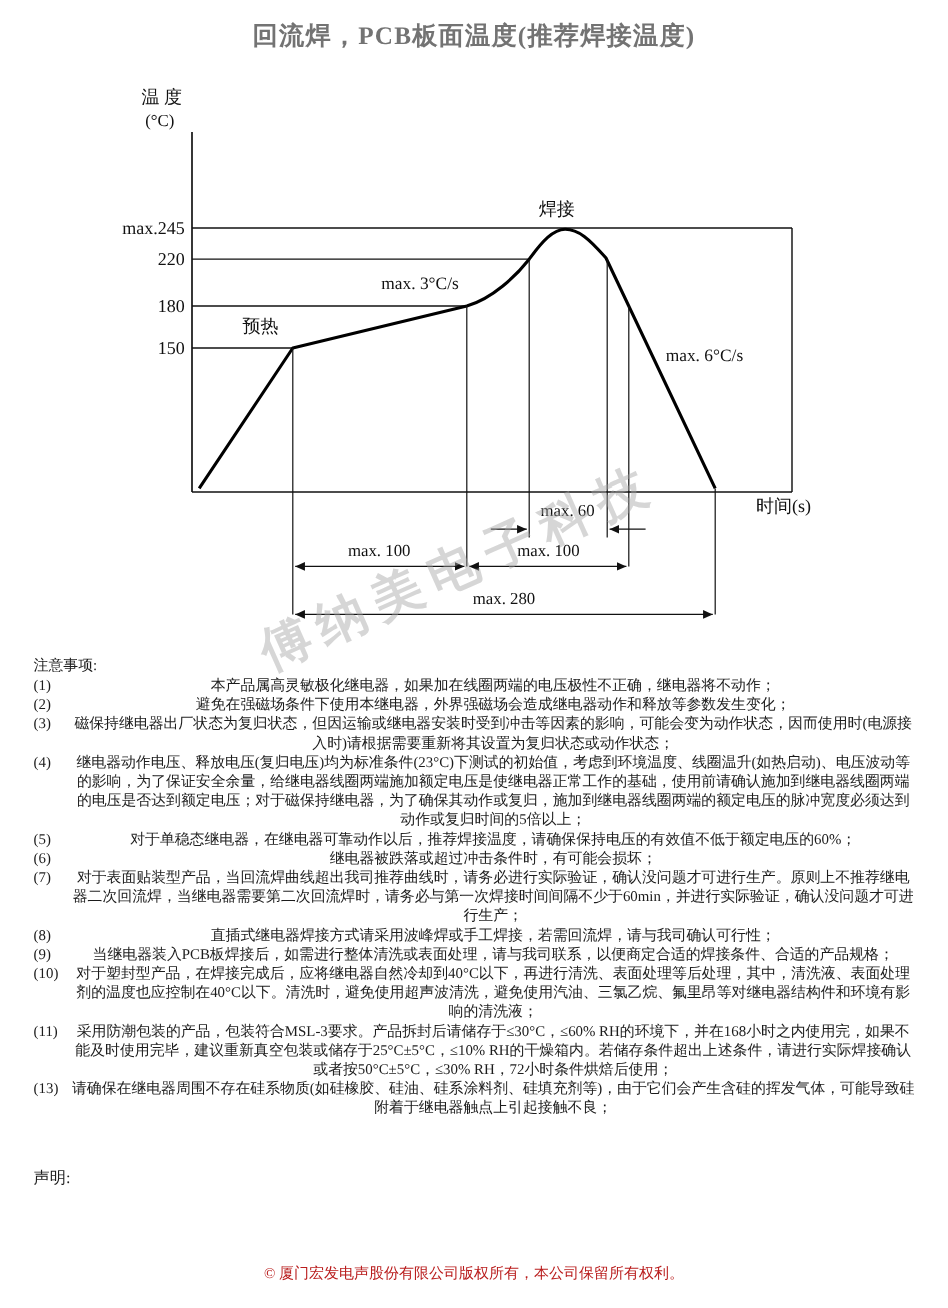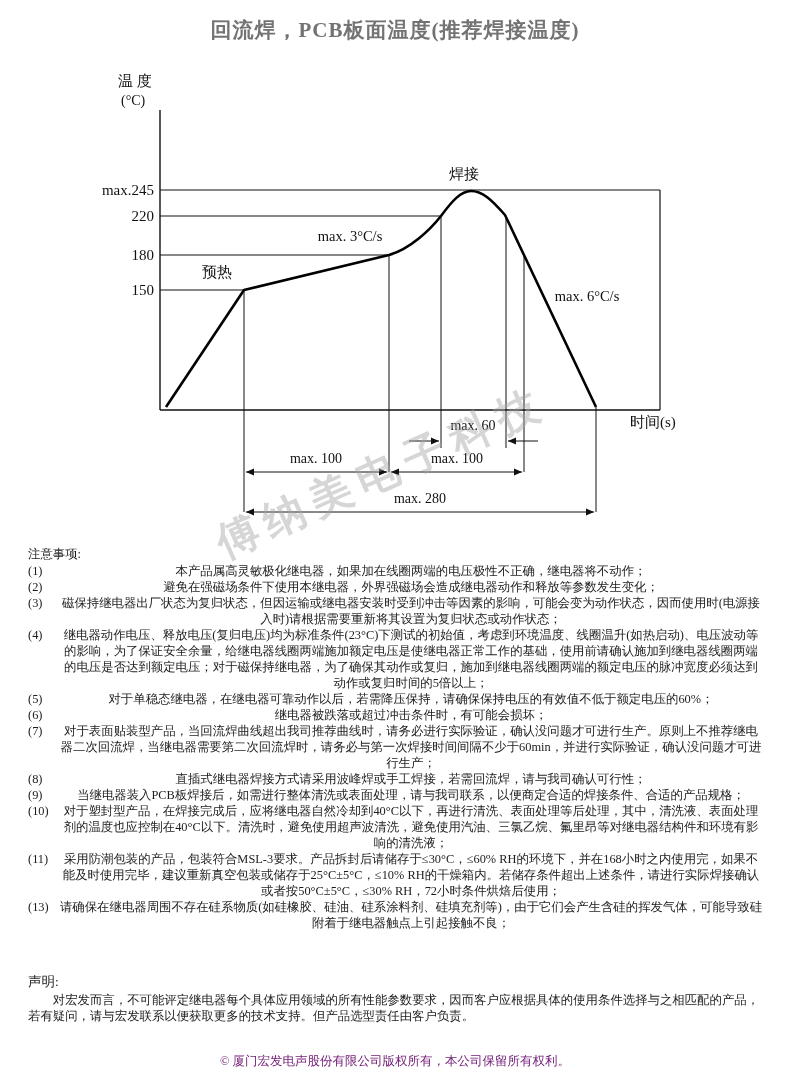--- a/index.html
+++ b/index.html
@@ -28,21 +28,21 @@
   .note-no{flex:0 0 30px;}
   .note-text{flex:1;text-align:center;}
   .statement{
     position:absolute;top:974px;left:28px;width:736px;
     font-size:12.4px;line-height:16px;z-index:2;
   }
   .statement-heading{font-weight:400;font-size:13.5px;margin-bottom:2px;}
   .statement-para{margin:0;text-indent:2em;}
   .footer{
     position:absolute;top:1053px;left:0;width:790px;text-align:center;
-    font-size:12.5px;color:#701a75;
+    font-size:12.5px;color:#b91c1c;
   }
 </style>
 </head>
 <body>
 
 <div class="page-title">回流焊，PCB板面温度(推荐焊接温度)</div>
 
 <svg class="chart" width="790" height="490" viewBox="0 0 790 490">
   <defs>
     <marker id="arr" viewBox="0 0 10 10" refX="9" refY="5" markerWidth="9" markerHeight="9" orient="auto-start-reverse">
@@ -117,21 +117,21 @@
         <span class="note-text">磁保持继电器出厂状态为复归状态，但因运输或继电器安装时受到冲击等因素的影响，可能会变为动作状态，因而使用时(电源接入时)请根据需要重新将其设置为复归状态或动作状态；</span>
       </div>
 
       <div class="note-item">
         <span class="note-no">(4)</span>
         <span class="note-text">继电器动作电压、释放电压(复归电压)均为标准条件(23°C)下测试的初始值，考虑到环境温度、线圈温升(如热启动)、电压波动等的影响，为了保证安全余量，给继电器线圈两端施加额定电压是使继电器正常工作的基础，使用前请确认施加到继电器线圈两端的电压是否达到额定电压；对于磁保持继电器，为了确保其动作或复归，施加到继电器线圈两端的额定电压的脉冲宽度必须达到动作或复归时间的5倍以上；</span>
       </div>
 
       <div class="note-item">
         <span class="note-no">(5)</span>
-        <span class="note-text">对于单稳态继电器，在继电器可靠动作以后，若需降压保持，请确保保持电压的有效值不低于额定电压的60%；</span>
+        <span class="note-text">对于单稳态继电器，在继电器可靠动作以后，推荐焊接温度，请确保保持电压的有效值不低于额定电压的60%；</span>
       </div>
 
       <div class="note-item">
         <span class="note-no">(6)</span>
         <span class="note-text">继电器被跌落或超过冲击条件时，有可能会损坏；</span>
       </div>
 
       <div class="note-item">
         <span class="note-no">(7)</span>
         <span class="note-text">对于表面贴装型产品，当回流焊曲线超出我司推荐曲线时，请务必进行实际验证，确认没问题才可进行生产。原则上不推荐继电器二次回流焊，当继电器需要第二次回流焊时，请务必与第一次焊接时间间隔不少于60min，并进行实际验证，确认没问题才可进行生产；</span>
@@ -164,17 +164,16 @@
       </div>
 
     </div>
 </div>
 
 <div class="statement">
   <div class="statement-heading">声明:</div>
   <div>
 
 
-      <p class="statement-para">对宏发而言，不可能评定继电器每个具体应用领域的所有性能参数要求，因而客户应根据具体的使用条件选择与之相匹配的产品，若有疑问，请与宏发联系以便获取更多的技术支持。但产品选型责任由客户负责。</p>
     </div>
 </div>
 
 <div class="footer">© 厦门宏发电声股份有限公司版权所有，本公司保留所有权利。</div>
 
 </body></html>

